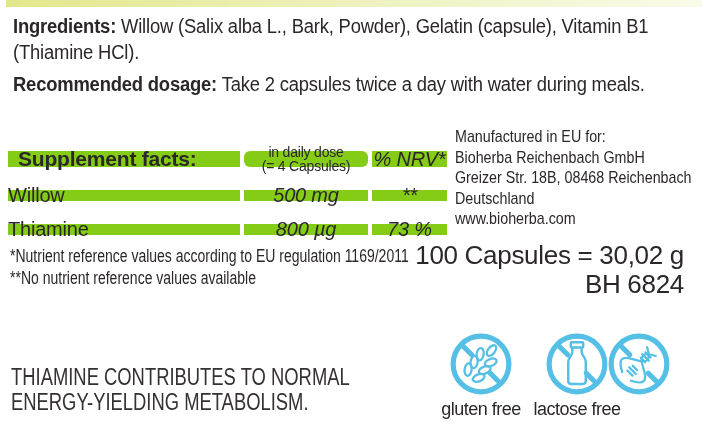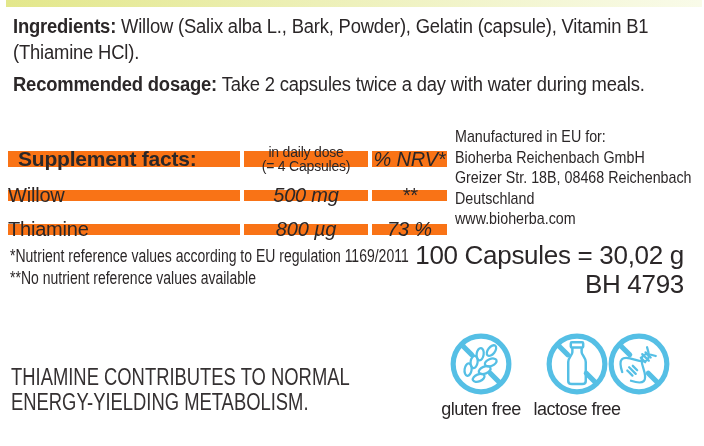--- a/index.html
+++ b/index.html
@@ -20,25 +20,25 @@
     font-size:20px;line-height:26px;letter-spacing:-0.2px;
   }
   .intro p{margin:0;}
   .intro .dosage{margin-top:6px;}
   
   .facts-table{
     position:absolute;left:8px;top:132px;
     display:grid;grid-template-columns:232px 124px 75px;
     grid-template-rows:35px 30px 30px;gap:4px;
   }
-  .cell{background:#f97316;display:flex;align-items:center;font-size:20px;letter-spacing:-0.2px;margin-top:19px;}
+  .cell{background:#84cc16;display:flex;align-items:center;font-size:20px;letter-spacing:-0.2px;margin-top:19px;}
   .cell.name{}
   .cell.center{justify-content:center;font-style:italic;}
   .cell.title{padding-left:10px;font-size:21px;font-weight:bold;}
-  .cell.dose-head{flex-direction:column;justify-content:center;font-size:14px;line-height:14.5px;text-align:center;}
+  .cell.dose-head{flex-direction:column;justify-content:center;font-size:14px;line-height:14.5px;text-align:center;border-radius:6px;}
   
   .manufacturer{
     position:absolute;left:455px;top:127px;
     font-size:17px;line-height:20.5px;
     transform:scaleX(0.84);transform-origin:0 0;white-space:nowrap;
   }
   .manufacturer div{white-space:nowrap;}
   
   .package{
     position:absolute;right:20px;top:241px;text-align:right;
@@ -100,21 +100,21 @@
 <div class="manufacturer">
   <div>Manufactured in EU for:</div>
   <div>Bioherba Reichenbach GmbH</div>
   <div>Greizer Str. 18B, 08468 Reichenbach</div>
   <div>Deutschland</div>
   <div>www.bioherba.com</div>
 </div>
 
 <div class="package">
   <div>100 Capsules = 30,02 g</div>
-  <div>BH 4793</div>
+  <div>BH 6824</div>
 </div>
 
 <div class="footnotes">
   <div>*Nutrient reference values according to EU regulation 1169/2011</div>
   <div>**No nutrient reference values available</div>
 </div>
 
 <div class="claim">
   <div>THIAMINE CONTRIBUTES TO NORMAL</div>
   <div>ENERGY-YIELDING METABOLISM.</div>

